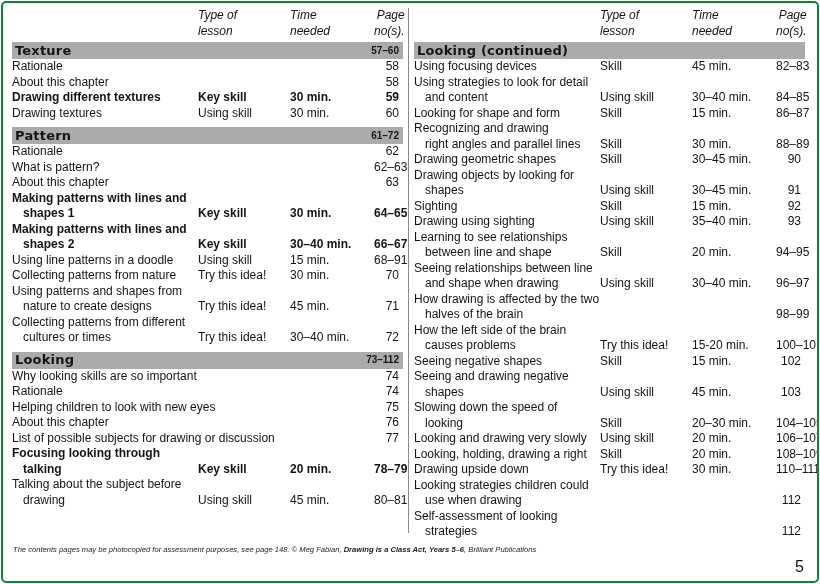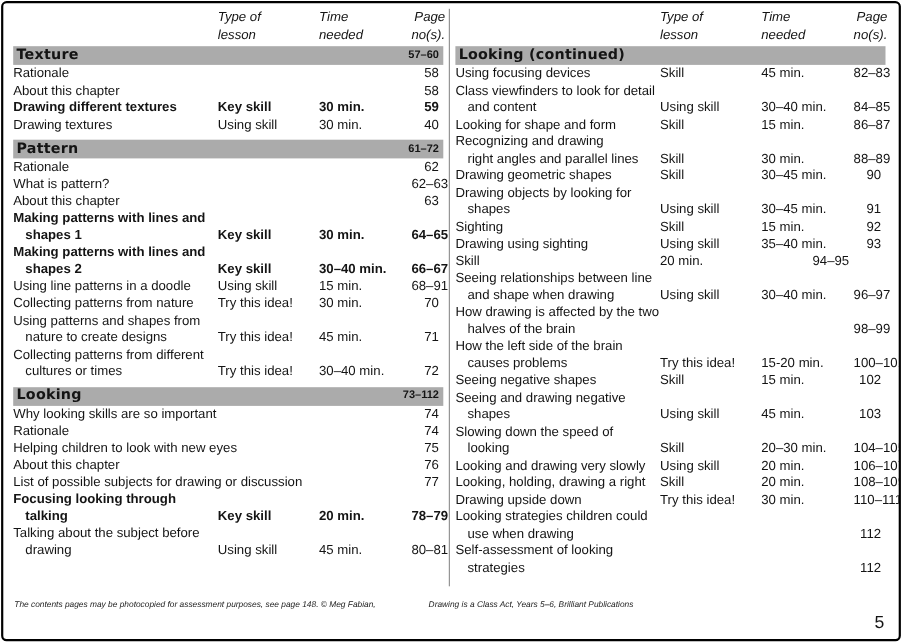--- a/index.html
+++ b/index.html
@@ -1,18 +1,18 @@
 <!DOCTYPE html>
 <html><head>
 <meta charset="utf-8">
 <style>
   html,body { margin:0; padding:0; background:#ffffff; }
   body { width:820px; height:584px; position:relative; font-family:"Liberation Sans", sans-serif; color:#141414; }
   .page { position:absolute; top:1px; left:1px; right:1px; bottom:1px;
-          border:2px solid #000000; border-radius:5px; background:#ffffff; overflow:hidden; }
+          border:2px solid #15803d; border-radius:5px; background:#ffffff; overflow:hidden; }
   .columns { display:flex; padding:5px 8px 0 9px; height:530px; box-sizing:border-box; }
   .col { width:391px; flex:0 0 391px; }
   .divider { width:1px; flex:0 0 1px; background:#8a8a8a; margin:0 5px; height:525px; }
 
   .row { display:grid; grid-template-columns:186px 92px 84px 1fr; align-items:end;
          font-size:12px; line-height:15.5px; }
   .cell { min-height:0; }
   .cell.title { white-space:pre; padding-left:11px; text-indent:-11px; }
   .cell.title.span3 { grid-column:1 / 4; }
   .cell.pages { text-align:right; padding-right:4px; white-space:nowrap; }
@@ -23,21 +23,21 @@
   .header-row .pages { padding-right:7px; }
 
   .bar { display:flex; justify-content:space-between; align-items:center;
          height:17px; padding:0 4px 1px 3px; margin-top:1px; box-sizing:border-box; }
   .bar + * { margin-top:0; }
   .section + .section .bar { margin-top:6px; }
   .bar .sec-title { font-family:"DejaVu Sans", sans-serif; font-weight:bold; font-size:13px; letter-spacing:0.2px; }
   .bar .sec-pages { font-weight:bold; font-size:10px; }
 
   .footer { position:absolute; left:10px; bottom:27px; font-size:7.6px; font-style:italic; color:#222; white-space:nowrap; }
-  .footer .bold { font-weight:normal;margin-left:46px; }
+  .footer .bold { font-weight:bold; }
   .page-num { position:absolute; right:13px; bottom:5px; font-size:16px; }
 </style>
 </head>
 <body>
 
 <div class="page">
   <div class="columns">
     <div class="col" id="col-0">
         <div class="row header-row">
           <div class="cell title"></div>
@@ -64,21 +64,21 @@
           <div class="row key">
             <div class="cell title">Drawing different textures</div>
             <div class="cell type">Key skill</div>
             <div class="cell time">30 min.</div>
             <div class="cell pages">59</div>
           </div>
           <div class="row">
             <div class="cell title">Drawing textures</div>
             <div class="cell type">Using skill</div>
             <div class="cell time">30 min.</div>
-            <div class="cell pages">40</div>
+            <div class="cell pages">60</div>
           </div>
         </div>
         <div class="section">
           <div class="bar" style="background: rgb(171, 171, 171);">
             <span class="sec-title">Pattern</span>
             <span class="sec-pages">61–72</span>
           </div>
           <div class="row">
             <div class="cell title span3">Rationale</div>
             <div class="cell pages">62</div>
@@ -189,21 +189,21 @@
             <span class="sec-title">Looking (continued)</span>
             <span class="sec-pages"></span>
           </div>
           <div class="row">
             <div class="cell title">Using focusing devices</div>
             <div class="cell type">Skill</div>
             <div class="cell time">45 min.</div>
             <div class="cell pages">82–83</div>
           </div>
           <div class="row">
-            <div class="cell title">Class viewfinders to look for detail
+            <div class="cell title">Using strategies to look for detail
 and content</div>
             <div class="cell type">Using skill</div>
             <div class="cell time">30–40 min.</div>
             <div class="cell pages">84–85</div>
           </div>
           <div class="row">
             <div class="cell title">Looking for shape and form</div>
             <div class="cell type">Skill</div>
             <div class="cell time">15 min.</div>
             <div class="cell pages">86–87</div>
@@ -234,20 +234,22 @@
             <div class="cell time">15 min.</div>
             <div class="cell pages">92</div>
           </div>
           <div class="row">
             <div class="cell title">Drawing using sighting</div>
             <div class="cell type">Using skill</div>
             <div class="cell time">35–40 min.</div>
             <div class="cell pages">93</div>
           </div>
           <div class="row">
+            <div class="cell title">Learning to see relationships
+between line and shape</div>
             <div class="cell type">Skill</div>
             <div class="cell time">20 min.</div>
             <div class="cell pages">94–95</div>
           </div>
           <div class="row">
             <div class="cell title">Seeing relationships between line
 and shape when drawing</div>
             <div class="cell type">Using skill</div>
             <div class="cell time">30–40 min.</div>
             <div class="cell pages">96–97</div>

